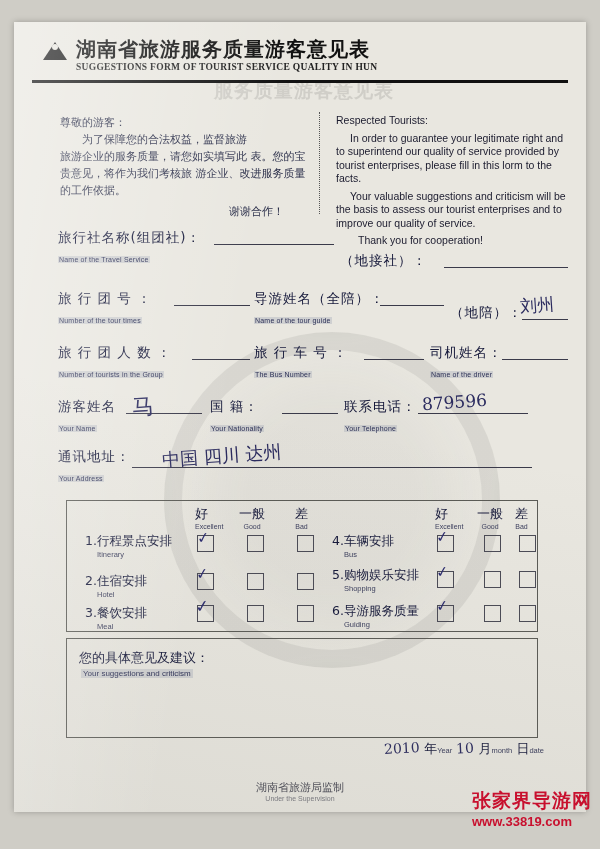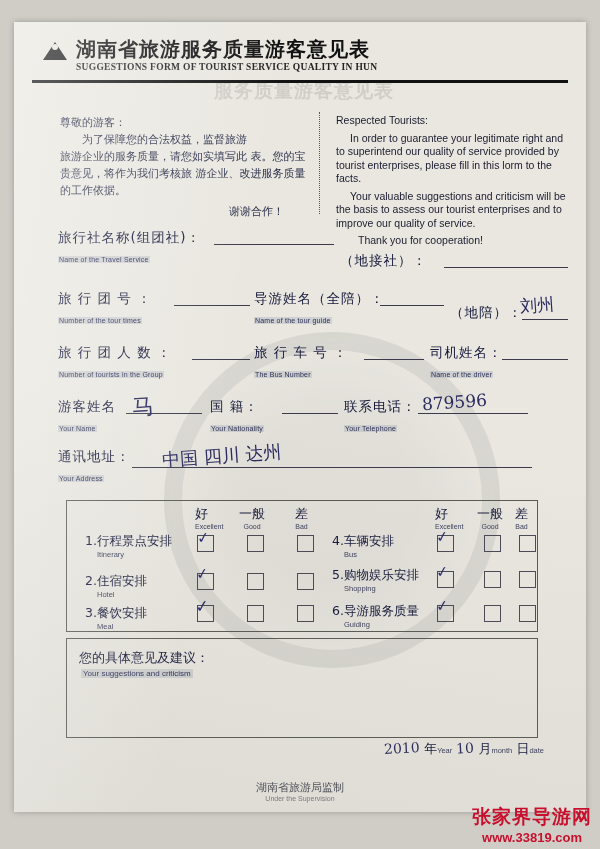--- a/index.html
+++ b/index.html
@@ -103,21 +103,21 @@
   .suggL{position:absolute;left:12px;top:10px;font-family:"DejaVu Sans",sans-serif;font-size:13px;color:#15183a;}
   .suggE{position:absolute;left:14px;top:30px;font-family:"Liberation Sans",sans-serif;font-size:8px;color:#2b2f55;background:rgba(160,165,180,.35);padding:0 2px;}
   .dateline{position:absolute;right:42px;top:718px;font-family:"DejaVu Sans",sans-serif;font-size:13px;color:#15183a;}
   .dateline .en{font-family:"Liberation Sans",sans-serif;font-size:7.5px;color:#3a3d5c;}
   .footer{
     position:absolute;left:0;right:0;top:758px;text-align:center;
     font-family:"DejaVu Sans",sans-serif;font-size:11px;color:#4a4a55;
   }
   .footer .en{display:block;font-family:"Liberation Sans",sans-serif;font-size:7px;color:#7a7a80;}
   #wmk{
-    position:absolute;right:8px;bottom:4px;text-align:center;
+    position:absolute;right:8px;bottom:20px;text-align:left;
   }
   #wmk .big{font-family:"DejaVu Sans",sans-serif;font-size:19px;font-weight:bold;color:#c8102e;letter-spacing:1px;}
   #wmk .url{font-family:"Liberation Sans",sans-serif;font-size:13px;font-weight:bold;color:#c8102e;}
   .ghosttitle{
     position:absolute;left:200px;top:56px;
     font-family:"DejaVu Sans",sans-serif;font-size:19px;font-weight:bold;
     color:rgba(120,120,115,.22);letter-spacing:1px;
   }
 </style>
 </head>

